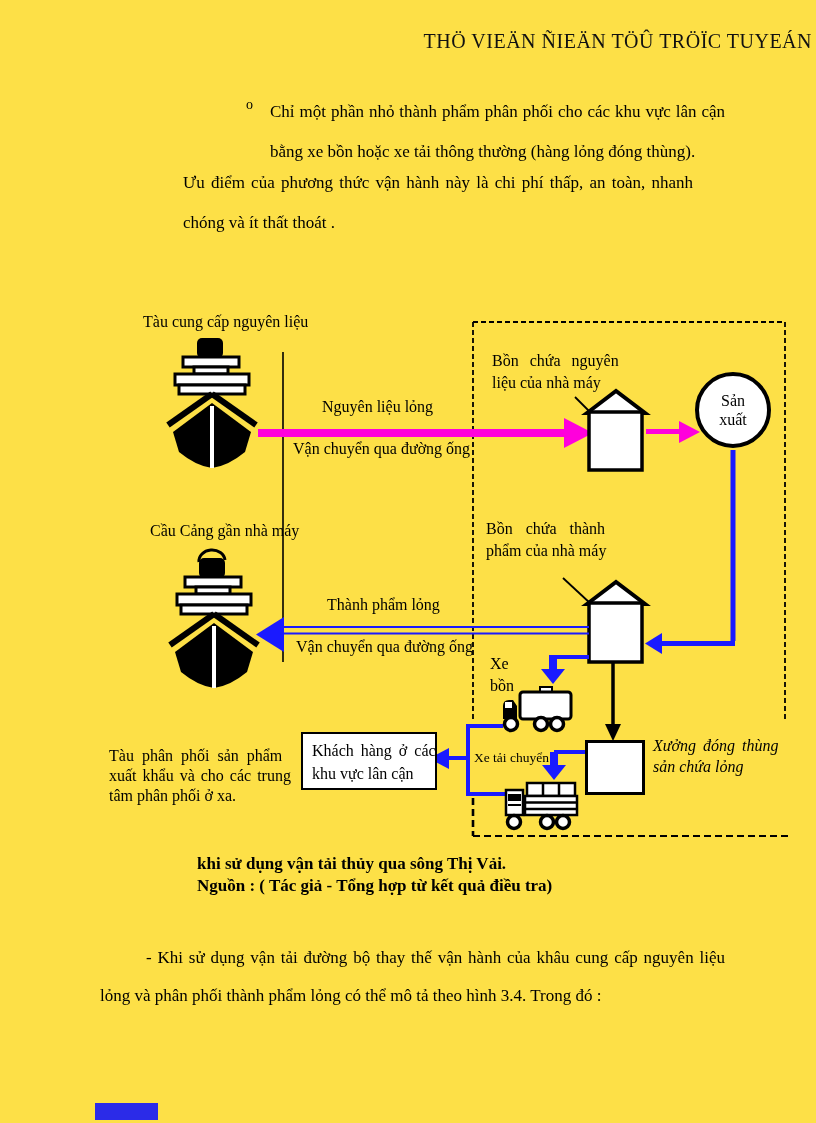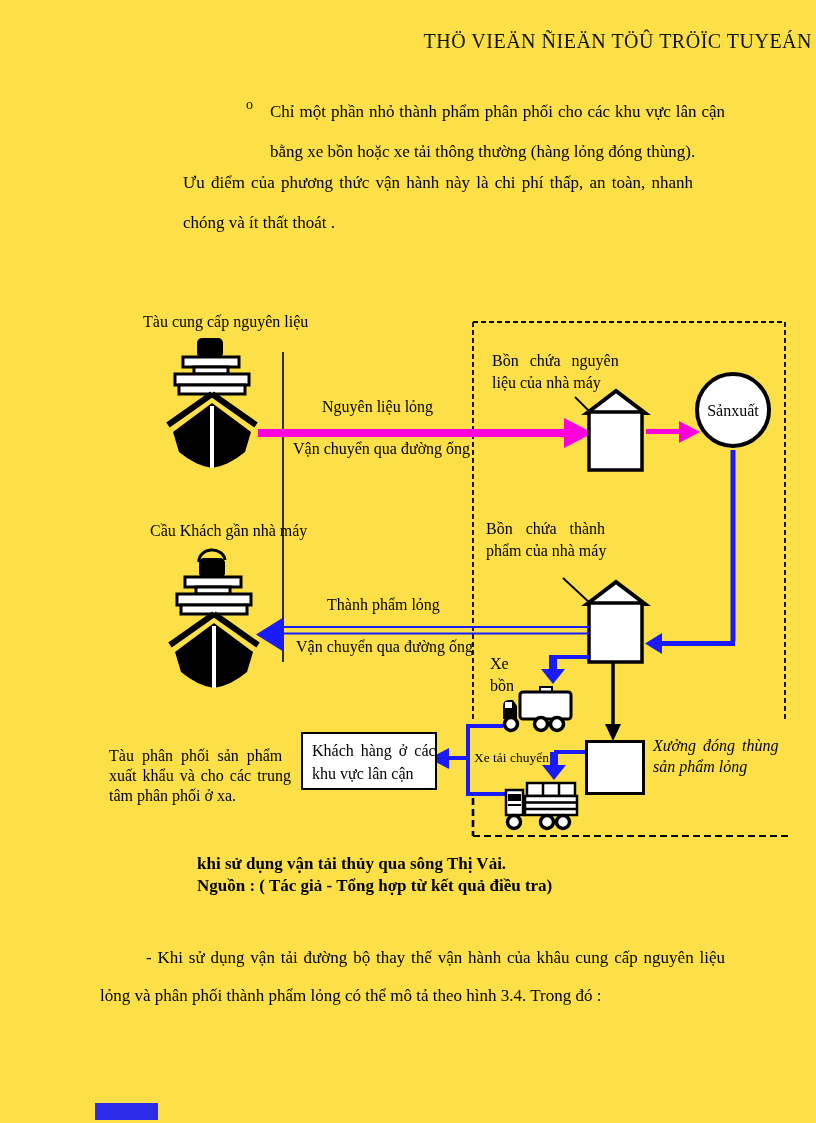--- a/index.html
+++ b/index.html
@@ -25,21 +25,21 @@
   #lbl-raw-tank{left:492px;top:350px;}
   #lbl-raw-tank .j1{word-spacing:7px;}
   #lbl-product-tank{left:486px;top:518px;}
   #lbl-product-tank .j1{word-spacing:9px;}
   #lbl-packing{left:653px;top:735px;line-height:21px;font-style:italic;}
   #lbl-packing .j1{word-spacing:3px;}
   #lbl-tanker{left:490px;top:653px;}
   #lbl-normal-truck{left:474px;top:750px;font-size:13.5px;}
   #production-label{
     left:697px;top:374px;width:72px;height:72px;
-    display:flex;align-items:center;justify-content:center;
+    display:flex;flex-direction:column;align-items:center;justify-content:center;
     font-size:16px;line-height:19px;
   }
   #customers-box{
     left:301px;top:732px;width:136px;height:58px;border:2px solid #000;
     box-sizing:border-box;background:#fff;padding:5px 9px;
     font-size:16px;line-height:23px;
   }
   #customers-box .j1{word-spacing:3px;white-space:nowrap;}
   #customers-box div{white-space:nowrap;}
   #packing-box{
@@ -178,21 +178,21 @@
   <div class="lbl2" id="lbl-raw-tank">
     <div class="j1">Bồn chứa nguyên</div>
     <div>liệu của nhà máy</div>
   </div>
 
   <div class="abs" id="production-label">
     <div>Sản</div>
     <div>xuất</div>
   </div>
 
-  <div class="lbl" style="left:150px;top:522px;">Cầu Khách gần nhà máy</div>
+  <div class="lbl" style="left:150px;top:522px;">Cầu Cảng gần nhà máy</div>
 
   <div class="lbl" style="left:327px;top:596px;">Thành phẩm lỏng</div>
   <div class="lbl" style="left:296px;top:638px;">Vận chuyển qua đường ống</div>
 
   <div class="lbl2" id="lbl-product-tank">
     <div class="j1">Bồn chứa thành</div>
     <div>phẩm của nhà máy</div>
   </div>
 
   <div class="lbl2" id="lbl-tanker">
@@ -204,21 +204,21 @@
 
   <div class="abs" id="customers-box">
     <div class="j1">Khách hàng ở các</div>
     <div>khu vực lân cận</div>
   </div>
 
   <div class="abs" id="packing-box"></div>
 
   <div class="lbl2" id="lbl-packing">
     <div class="j1">Xưởng đóng thùng</div>
-    <div>sản phẩm lỏng</div>
+    <div>sản chứa lỏng</div>
   </div>
 
   <div class="abs" id="lbl-distribution">
     <div class="j1 nw">Tàu phân phối sản phẩm</div>
     <div class="j2 nw">xuất khẩu và cho các trung</div>
     <div class="nw">tâm phân phối ở xa.</div>
   </div>
 
   <div class="abs caption">
     <div>khi sử dụng vận tải thủy qua sông Thị Vải.</div>

